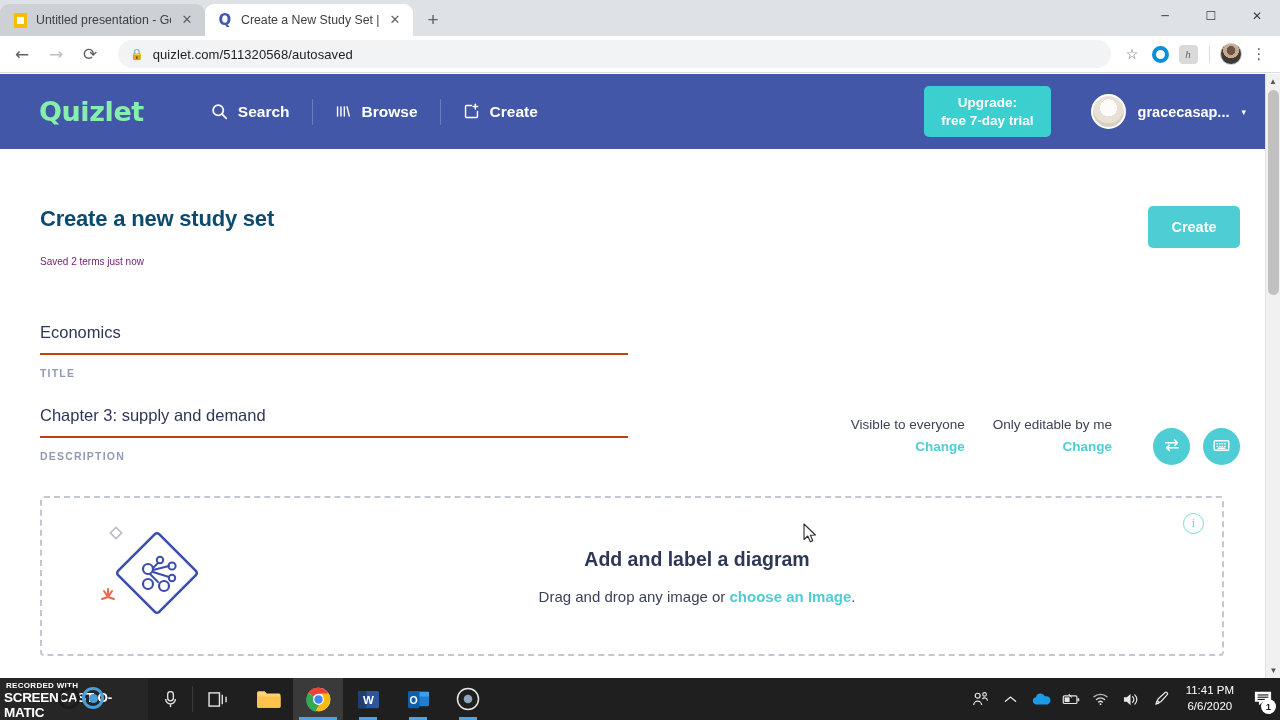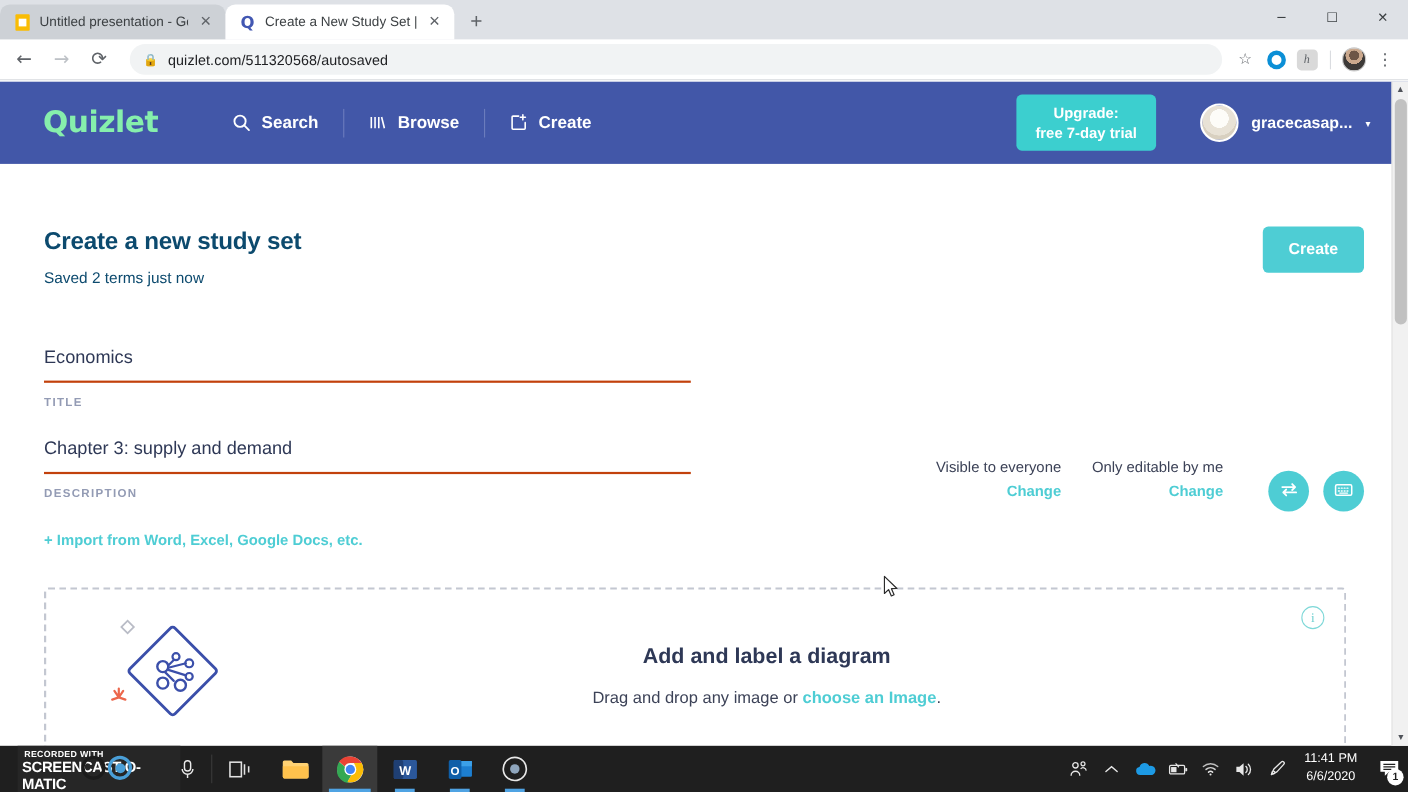--- a/index.html
+++ b/index.html
@@ -144,21 +144,21 @@
   .user-name { color: #fff; font-size: 14.5px; font-weight: bold; }
   .caret { color: #fff; font-size: 9px; }
 
   
   .page { padding: 0 40px; position: relative; }
   .row-head {
     display: flex; justify-content: space-between; align-items: flex-start;
     padding-top: 57px;
   }
   .h-title { font-size: 22px; font-weight: bold; color: #0c4a6e; letter-spacing: -0.2px; }
-  .h-sub { font-size: 14px; color: #0c4a6e; margin-top: 12px; }
+  .h-sub { font-size: 10px; color: #701a75; margin-top: 24px; }
   .create-btn {
     background: #4ecdd4; color: #ffffff; border: none; border-radius: 5px;
     width: 92px; height: 42px; font-size: 14.5px; font-weight: bold;
     font-family: "Liberation Sans", sans-serif;
   }
 
   .fields { width: 588px; margin-top: 52px; }
   .field { margin-bottom: 0; }
   .field-input {
     font-size: 16.5px; color: #2e3856; padding: 4px 0 11px 0;
@@ -225,21 +225,21 @@
     position: absolute; top: 16px; left: 2px; width: 11px; height: 205px;
     background: #c1c1c1; border-radius: 6px;
   }
 
   
   .taskbar {
     position: absolute; left: 0; bottom: 0; width: 1280px; height: 42px;
     background: #1f1f1f; display: flex; align-items: center;
   }
   .rec-wm {
-    position: absolute; left: 16px; bottom: 0; width: 148px; height: 42px;
+    position: absolute; left: 0; bottom: 0; width: 148px; height: 42px;
     background: #262626; color: #ffffff; overflow: hidden;
   }
   .rec-wm .l1 { font-size: 8px; font-weight: bold; letter-spacing: .3px; padding: 3px 0 0 6px; }
   .rec-wm .l2 { font-size: 13.5px; font-weight: bold; letter-spacing: -0.3px; padding-left: 4px; }
   .rec-wm .ring1 {
     position: absolute; left: 58px; top: 9px; width: 22px; height: 22px;
     border: 3px solid #1b1b1b; border-radius: 50%;
   }
   .rec-wm .ring2 {
     position: absolute; left: 82px; top: 9px; width: 22px; height: 22px;
@@ -412,21 +412,20 @@
 
       <div class="fields">
         <div class="field">
           <input class="field-input" value="Economics" style="">
           <span class="field-label">TITLE</span>
         </div>
         <div class="field second">
           <input class="field-input" value="Chapter 3: supply and demand" style="">
           <span class="field-label">DESCRIPTION</span>
         </div>
-        <a class="import-link">+ Import from Word, Excel, Google Docs, etc.</a>
       </div>
 
       <div class="perms">
         <div class="perm">
           <div class="perm-text">Visible to everyone</div>
           <div class="perm-change">Change</div>
         </div>
         <div class="perm">
           <div class="perm-text">Only editable by me</div>
           <div class="perm-change">Change</div>

